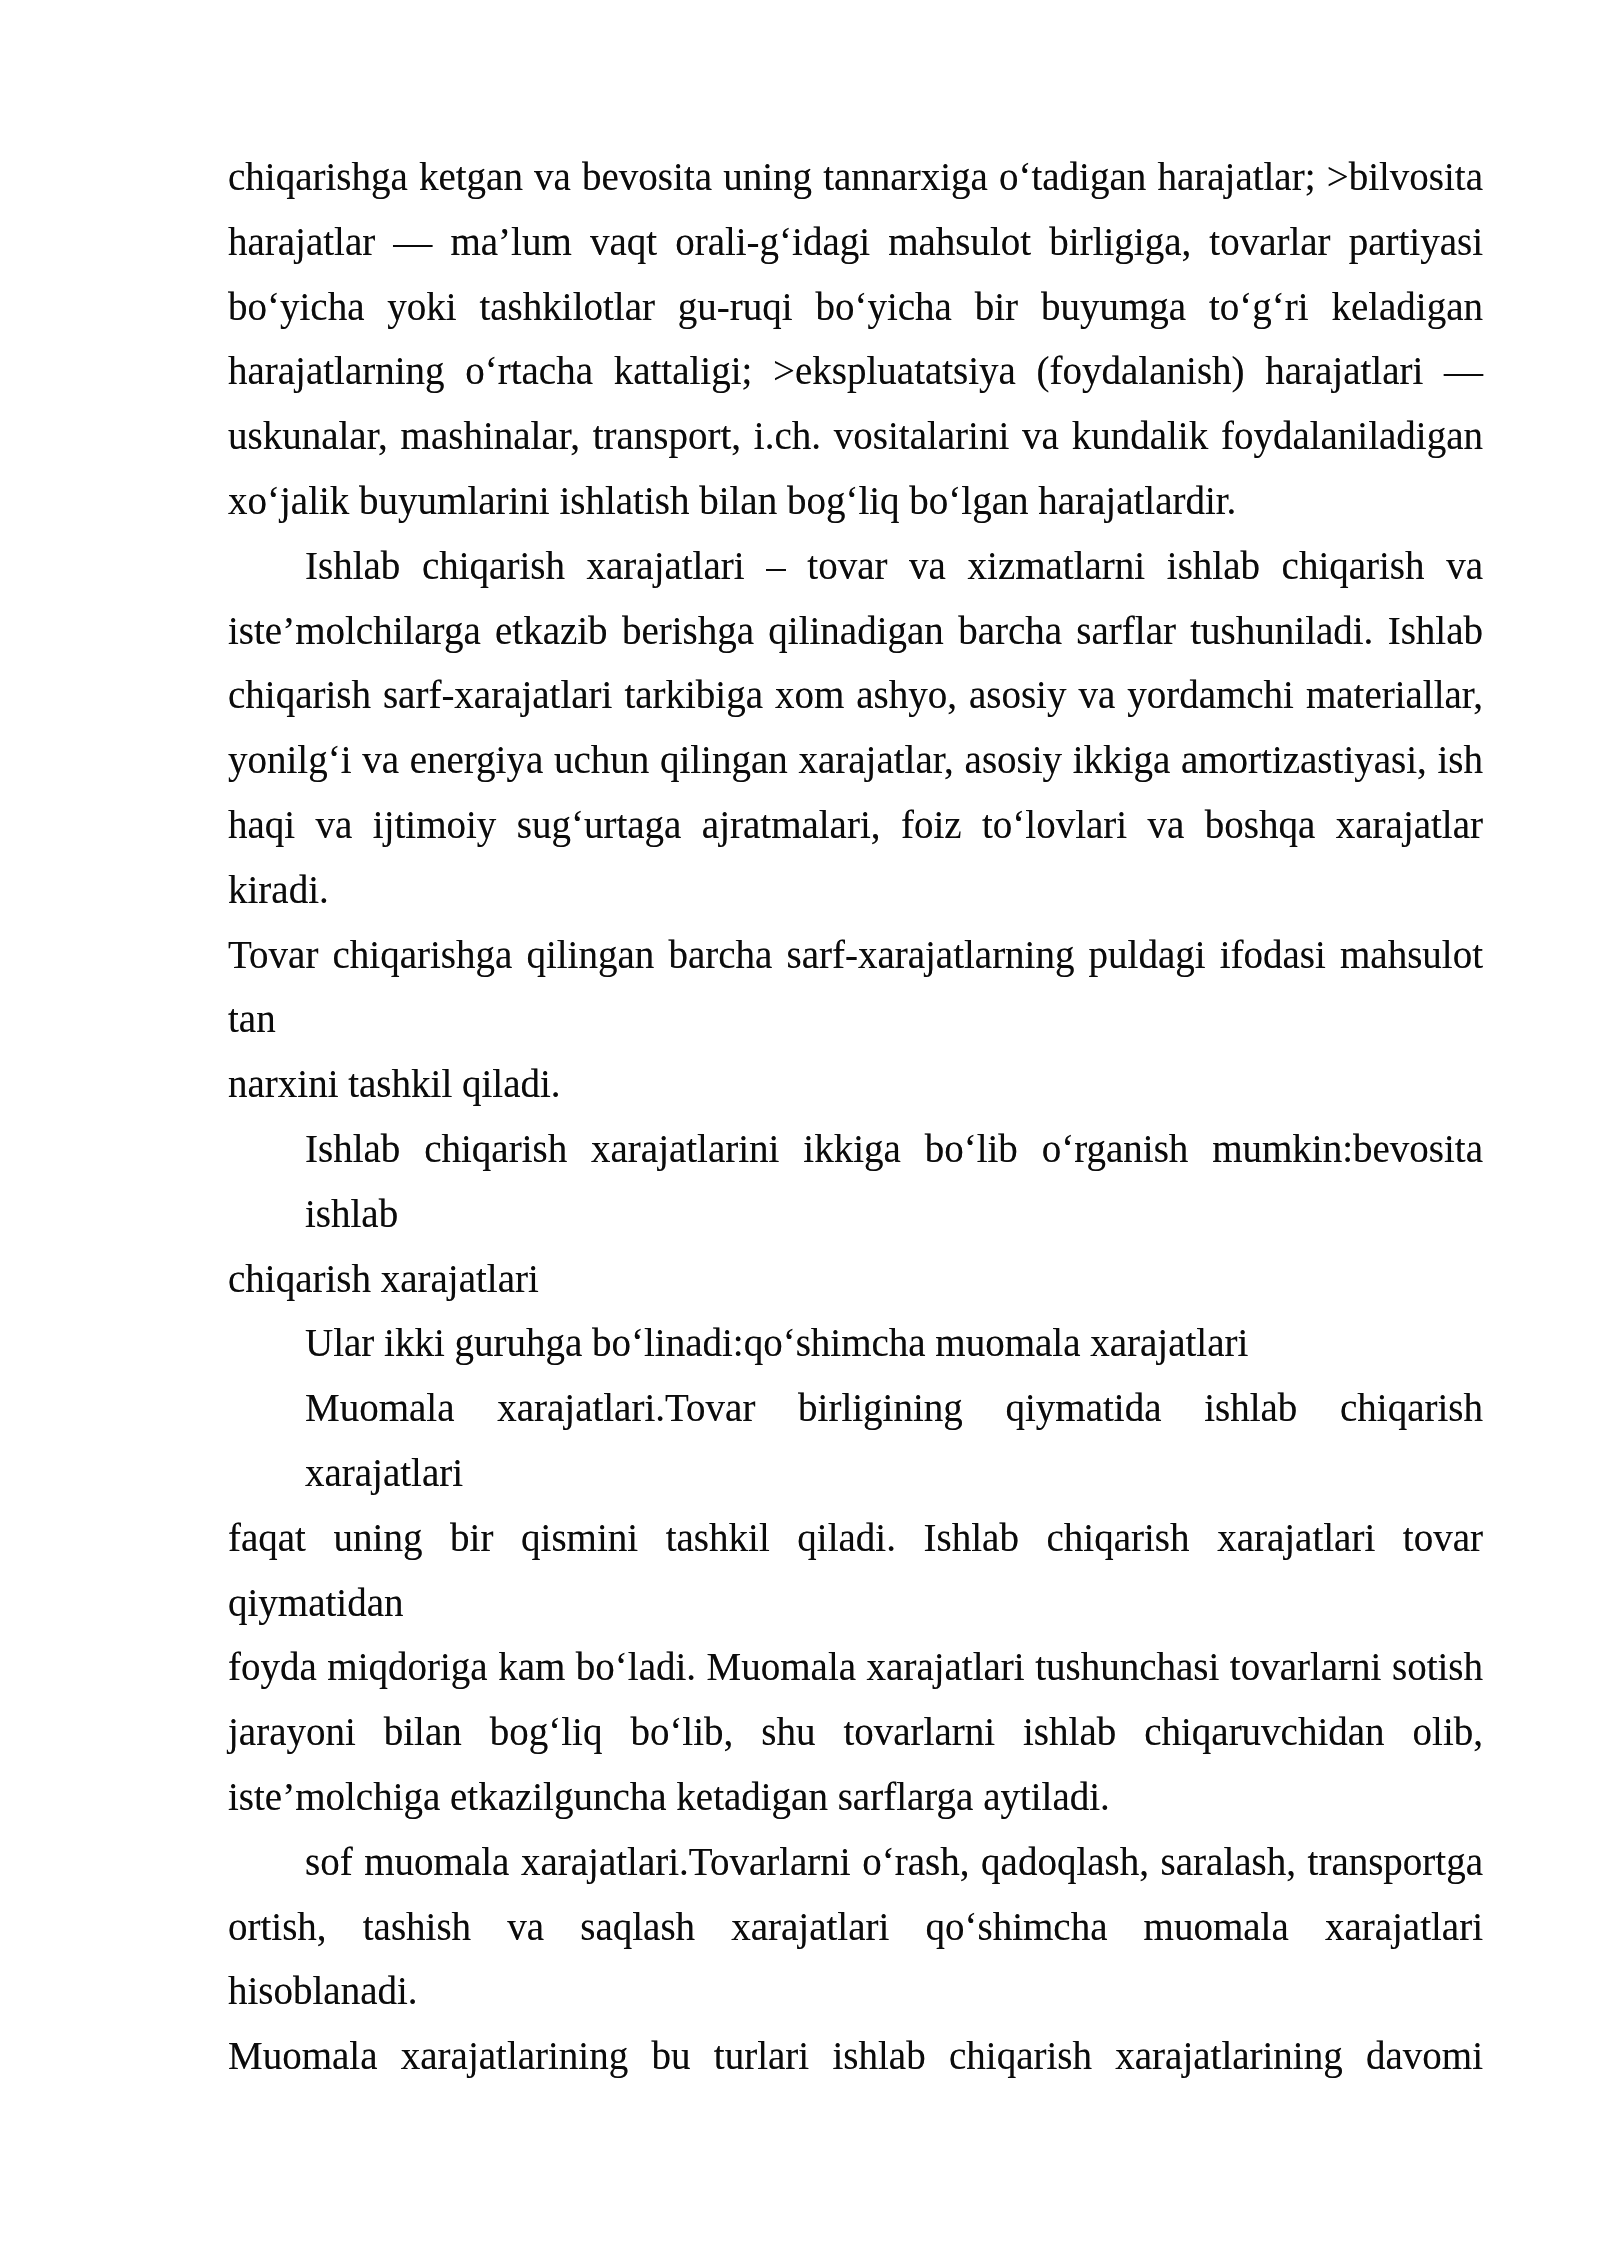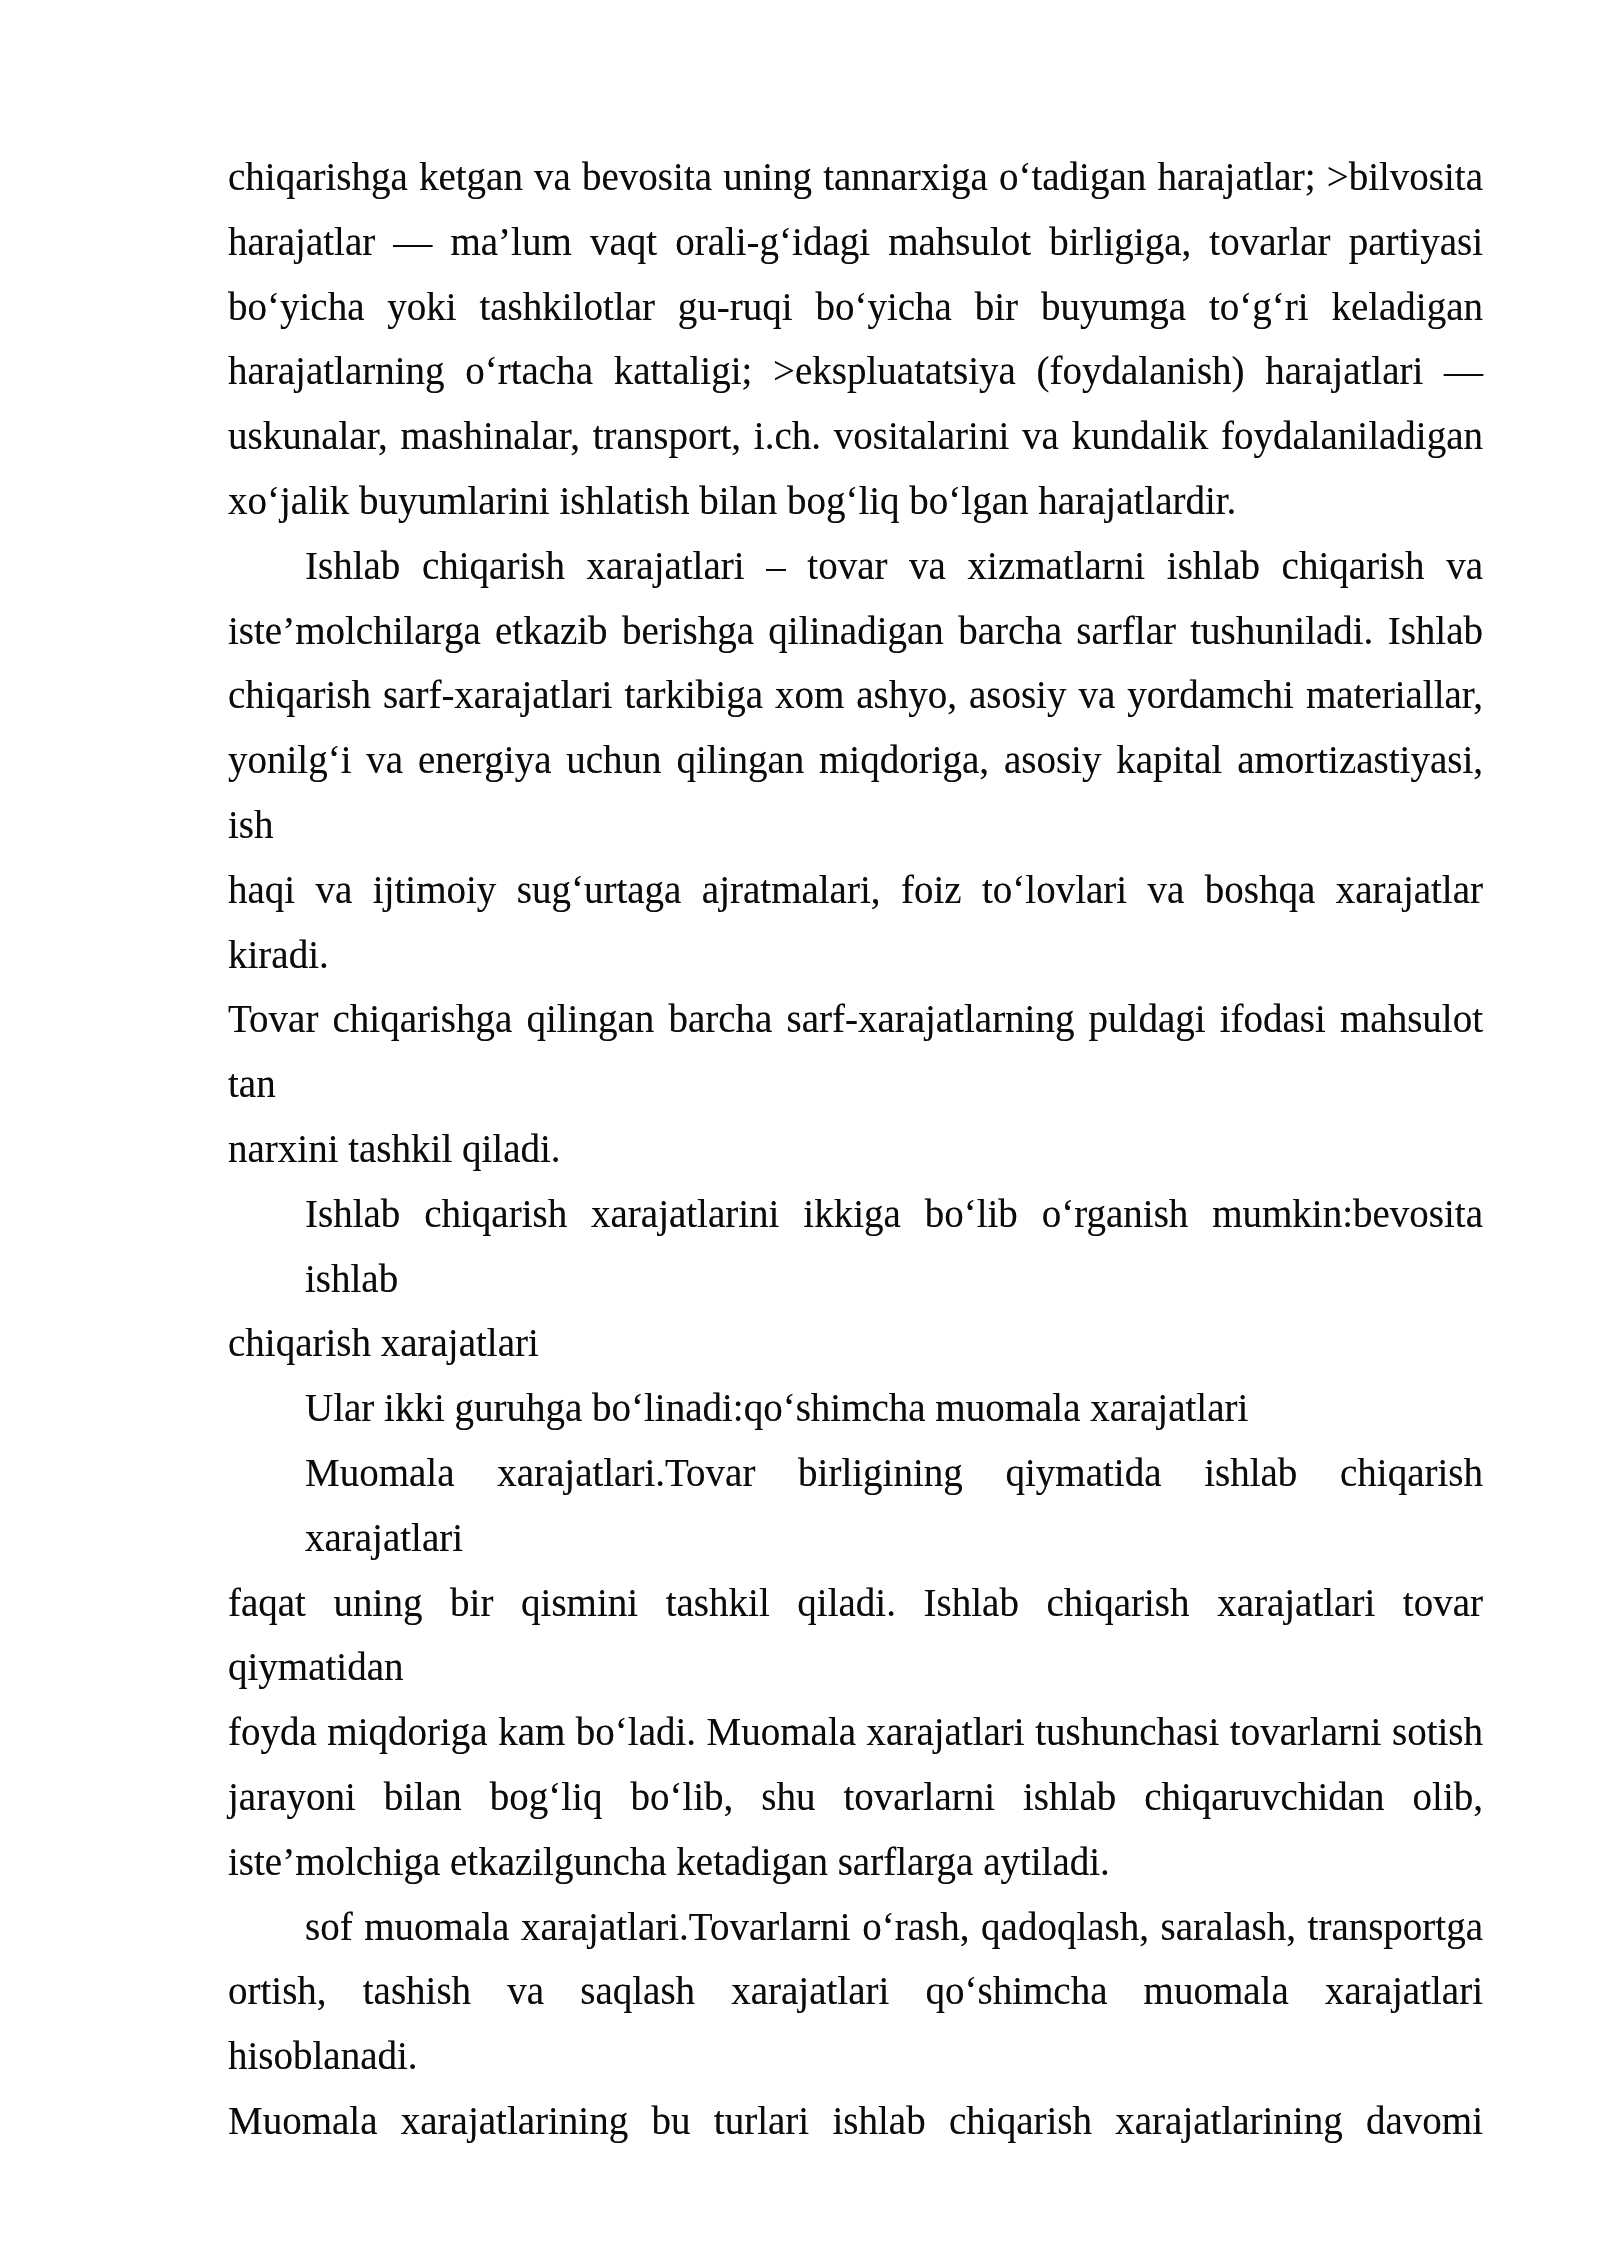--- a/index.html
+++ b/index.html
@@ -59,21 +59,21 @@
         <div class="line justified">harajatlar — ma’lum vaqt orali-gʻidagi mahsulot birligiga, tovarlar partiyasi</div>
         <div class="line justified">boʻyicha yoki tashkilotlar gu-ruqi boʻyicha bir buyumga toʻgʻri keladigan</div>
         <div class="line justified">harajatlarning oʻrtacha kattaligi; &gt;ekspluatatsiya (foydalanish) harajatlari —</div>
         <div class="line justified">uskunalar, mashinalar, transport, i.ch. vositalarini va kundalik foydalaniladigan</div>
         <div class="line plain">xoʻjalik buyumlarini ishlatish bilan bogʻliq boʻlgan harajatlardir.</div>
       </div>
       <div class="paragraph">
         <div class="line justified indent">Ishlab chiqarish xarajatlari – tovar va xizmatlarni ishlab chiqarish va</div>
         <div class="line justified">iste’molchilarga etkazib berishga qilinadigan barcha sarflar tushuniladi. Ishlab</div>
         <div class="line justified">chiqarish sarf-xarajatlari tarkibiga xom ashyo, asosiy va yordamchi materiallar,</div>
-        <div class="line justified">yonilgʻi va energiya uchun qilingan miqdoriga, asosiy kapital amortizastiyasi, ish</div>
+        <div class="line justified">yonilgʻi va energiya uchun qilingan xarajatlar, asosiy ikkiga amortizastiyasi, ish</div>
         <div class="line justified">haqi va ijtimoiy sugʻurtaga ajratmalari, foiz toʻlovlari va boshqa xarajatlar kiradi.</div>
         <div class="line justified">Tovar chiqarishga qilingan barcha sarf-xarajatlarning puldagi ifodasi mahsulot tan</div>
         <div class="line plain">narxini tashkil qiladi.</div>
       </div>
       <div class="paragraph">
         <div class="line justified indent">Ishlab chiqarish xarajatlarini ikkiga boʻlib oʻrganish mumkin:bevosita ishlab</div>
         <div class="line plain">chiqarish xarajatlari</div>
       </div>
       <div class="paragraph">
         <div class="line plain indent">Ular ikki guruhga boʻlinadi:qoʻshimcha muomala xarajatlari</div>

